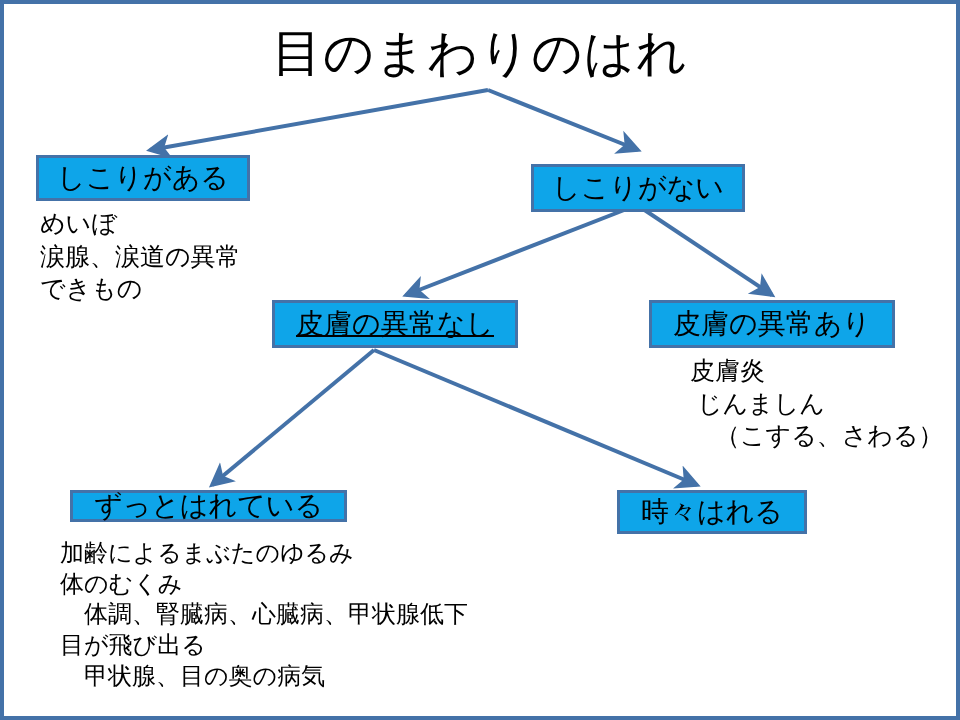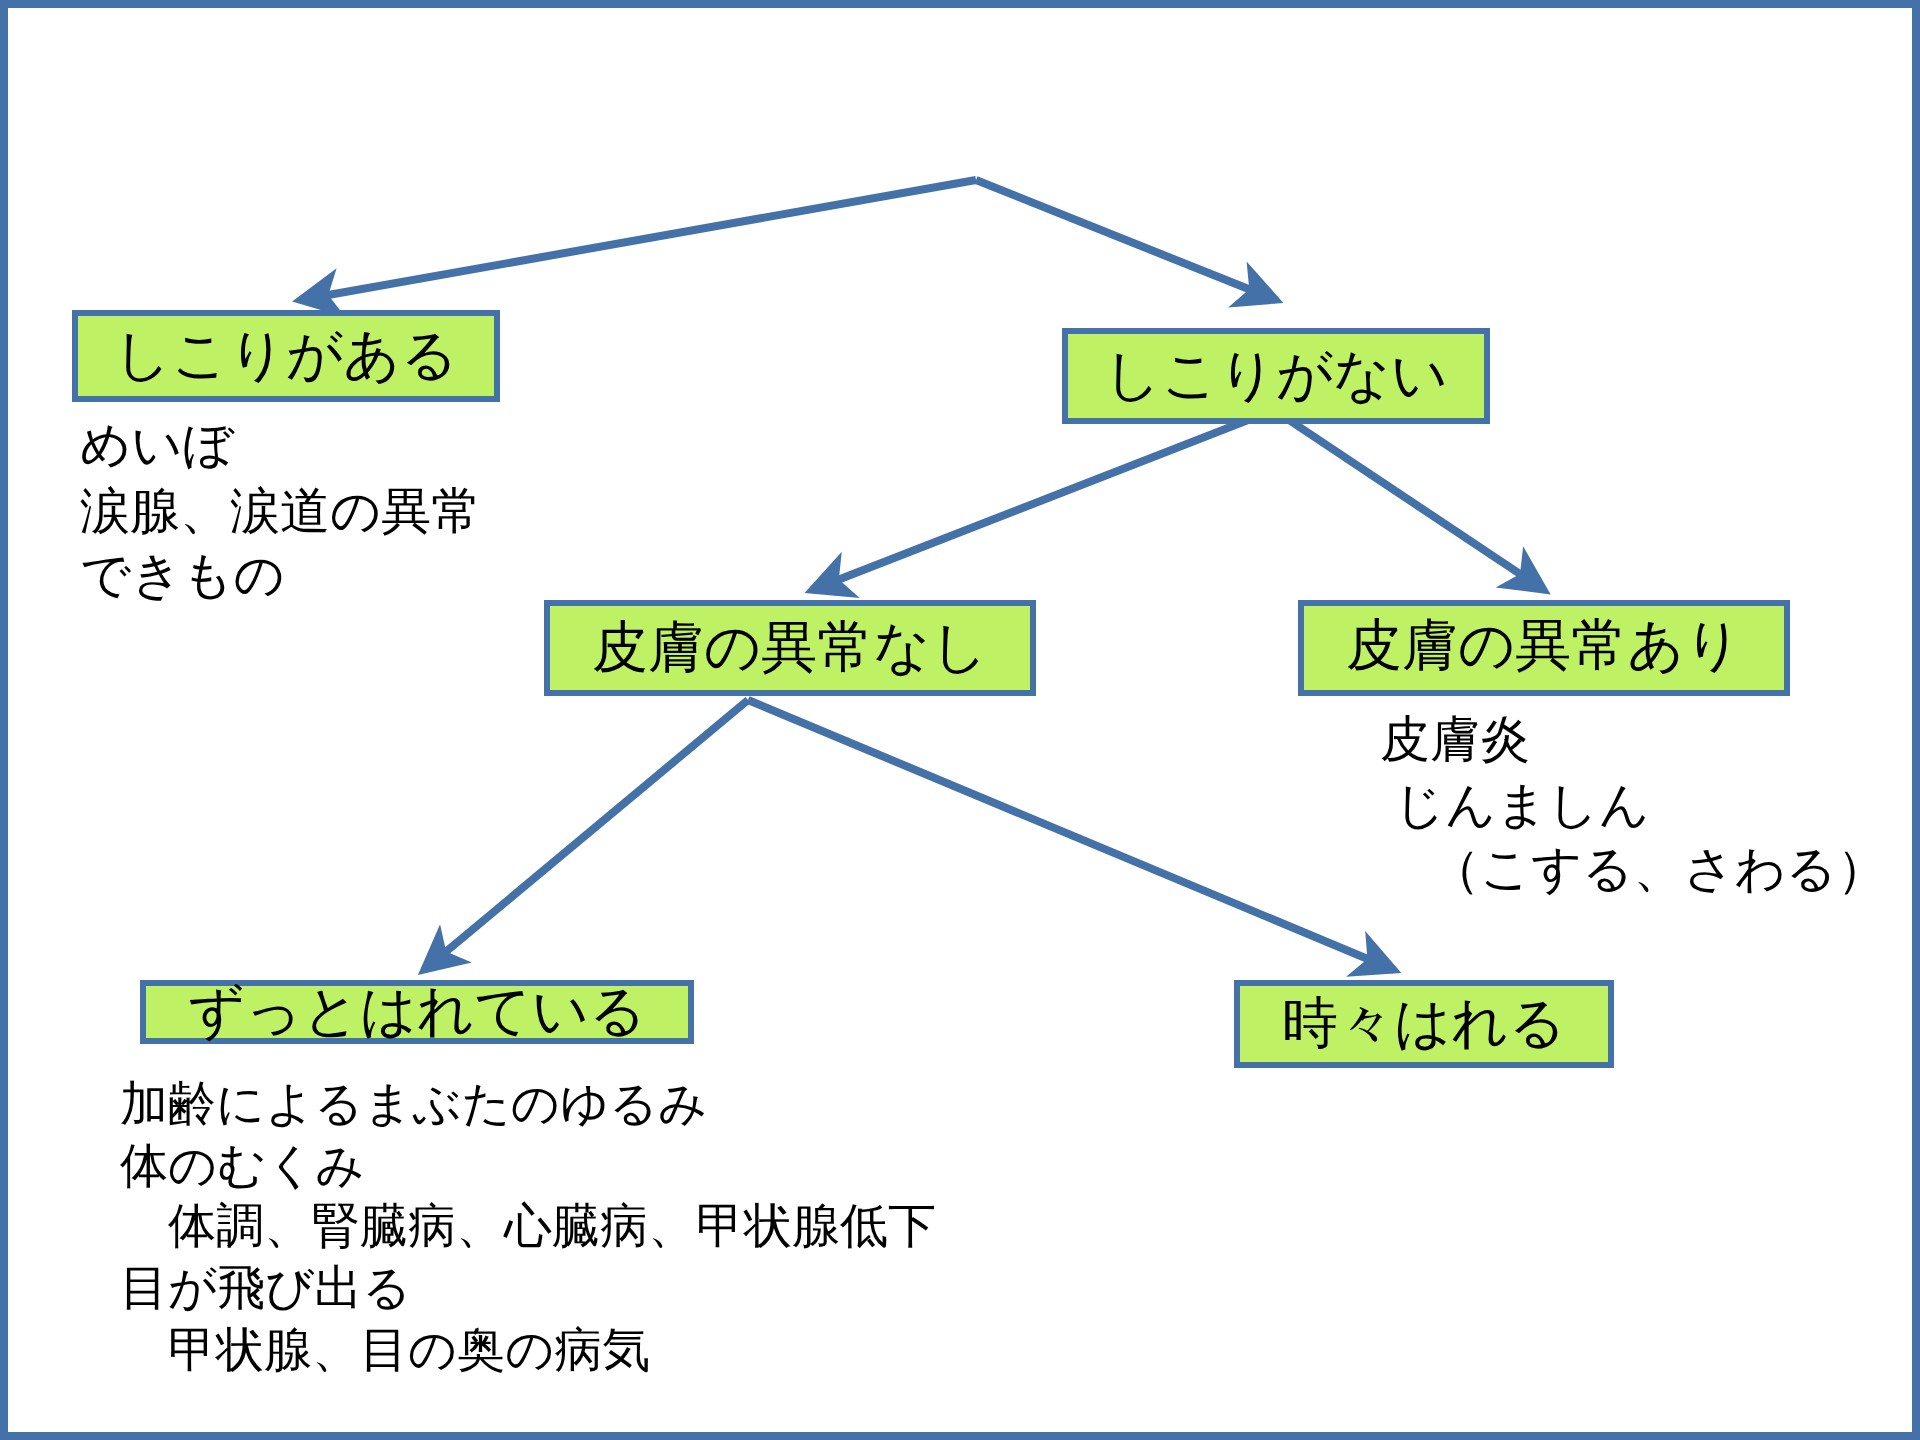--- a/index.html
+++ b/index.html
@@ -34,21 +34,21 @@
     text-align: center;
     font-size: 50px;
     line-height: 1.0;
     letter-spacing: 1px;
     color: #000000;
     white-space: nowrap;
   }
   .node {
     position: absolute;
     border: 3px solid #4472A8;
-    background: #bef264;
+    background: #0ea5e9;
     box-sizing: border-box;
     display: flex;
     align-items: center;
     justify-content: center;
     font-size: 28px;
     line-height: 1.0;
     color: #000000;
     white-space: nowrap;
     z-index: 3;
   }
@@ -61,21 +61,21 @@
     z-index: 2;
   }
   .note.small {
     font-size: 24px;
     line-height: 1.28;
     margin-left: 48px;
   }
   
   #node-lump-yes   { left: 32px;  top: 151px; width: 214px; height: 46px; }
   #node-lump-no    { left: 527px; top: 160px; width: 214px; height: 48px; }
-  #node-skin-no    { left: 268px; top: 296px; width: 246px; height: 48px; }
+  #node-skin-no    { left: 268px; top: 296px; width: 246px; height: 48px; text-decoration: underline; }
   #node-skin-yes   { left: 645px; top: 296px; width: 246px; height: 48px; font-family: Liberation Serif, serif; }
   #node-always     { left: 66px;  top: 486px; width: 277px; height: 32px; }
   #node-sometimes  { left: 613px; top: 486px; width: 190px; height: 44px; }
 
   #note-lump-yes   { left: 36px;  top: 203px; }
   #note-skin-yes   { left: 686px; top: 350px; }
   #note-always     { left: 8px;   top: 534px; }
   #note-sometimes  { left: 518px; top: 534px; }
 </style>
 </head>
@@ -92,20 +92,21 @@
     <g stroke="#4472A8" stroke-width="4" fill="none" marker-end="url(#ahead)">
       <line x1="484" y1="86" x2="146" y2="146"></line>
       <line x1="484" y1="86" x2="634" y2="146"></line>
       <line x1="633" y1="201" x2="402" y2="291"></line>
       <line x1="633" y1="201" x2="768" y2="291"></line>
       <line x1="370" y1="346" x2="208" y2="481"></line>
       <line x1="370" y1="346" x2="693" y2="481"></line>
     </g>
   </svg>
 
+  <div class="title">目のまわりのはれ</div>
 
   <div class="node" id="node-lump-yes">
     <span>しこりがある</span>
   </div>
   <div class="node" id="node-lump-no">
     <span>しこりがない</span>
   </div>
   <div class="node" id="node-skin-no">
     <span>皮膚の異常なし</span>
   </div>

